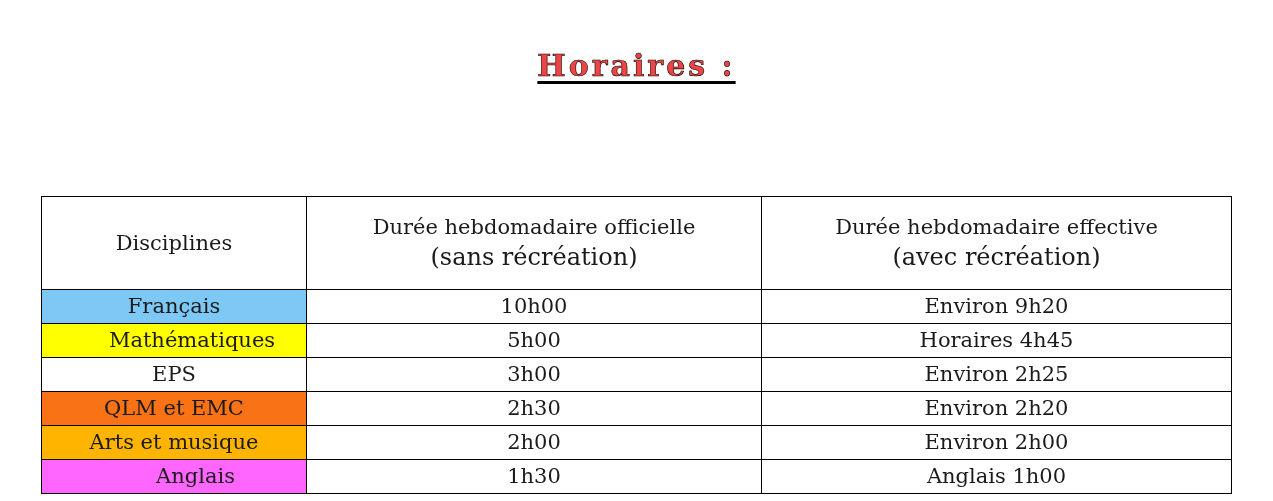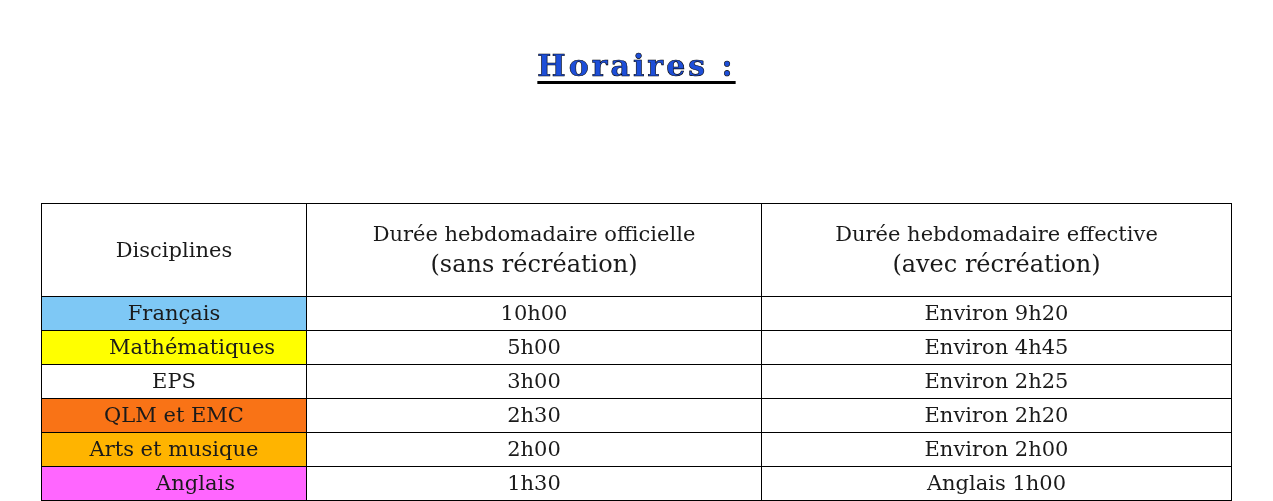--- a/index.html
+++ b/index.html
@@ -24,28 +24,28 @@
 
   .title {
     text-align: center;
     font-family: "DejaVu Serif", serif;
     font-size: 30px;
     font-weight: bold;
     letter-spacing: 3px;
     text-decoration: underline;
     text-underline-offset: 5px;
     margin-top: 48px;
-    color: #1d4ed8;
+    color: #ef4444;
     -webkit-text-stroke: 0.6px #000;
   }
 
   .table-wrap {
     position: absolute;
     left: 41px;
-    top: 155px;
+    top: 148px;
     width: 1190px;
   }
 
   table.schedule {
     border-collapse: collapse;
     width: 1190px;
     table-layout: fixed;
   }
 
   table.schedule td,
@@ -117,21 +117,21 @@
       </thead>
       <tbody>
         <tr>
           <td class="discipline" style="background-color: rgb(126, 200, 245);">Français</td>
           <td>10h00</td>
           <td>Environ 9h20</td>
         </tr>
         <tr>
           <td class="discipline" style="background-color: rgb(255, 255, 0); padding-left: 36px;">Mathématiques</td>
           <td>5h00</td>
-          <td>Environ 4h45</td>
+          <td>Horaires 4h45</td>
         </tr>
         <tr>
           <td class="discipline" style="background-color: rgb(255, 255, 255);">EPS</td>
           <td>3h00</td>
           <td>Environ 2h25</td>
         </tr>
         <tr>
           <td class="discipline" style="background-color: #f97316;">QLM et EMC</td>
           <td>2h30</td>
           <td>Environ 2h20</td>

